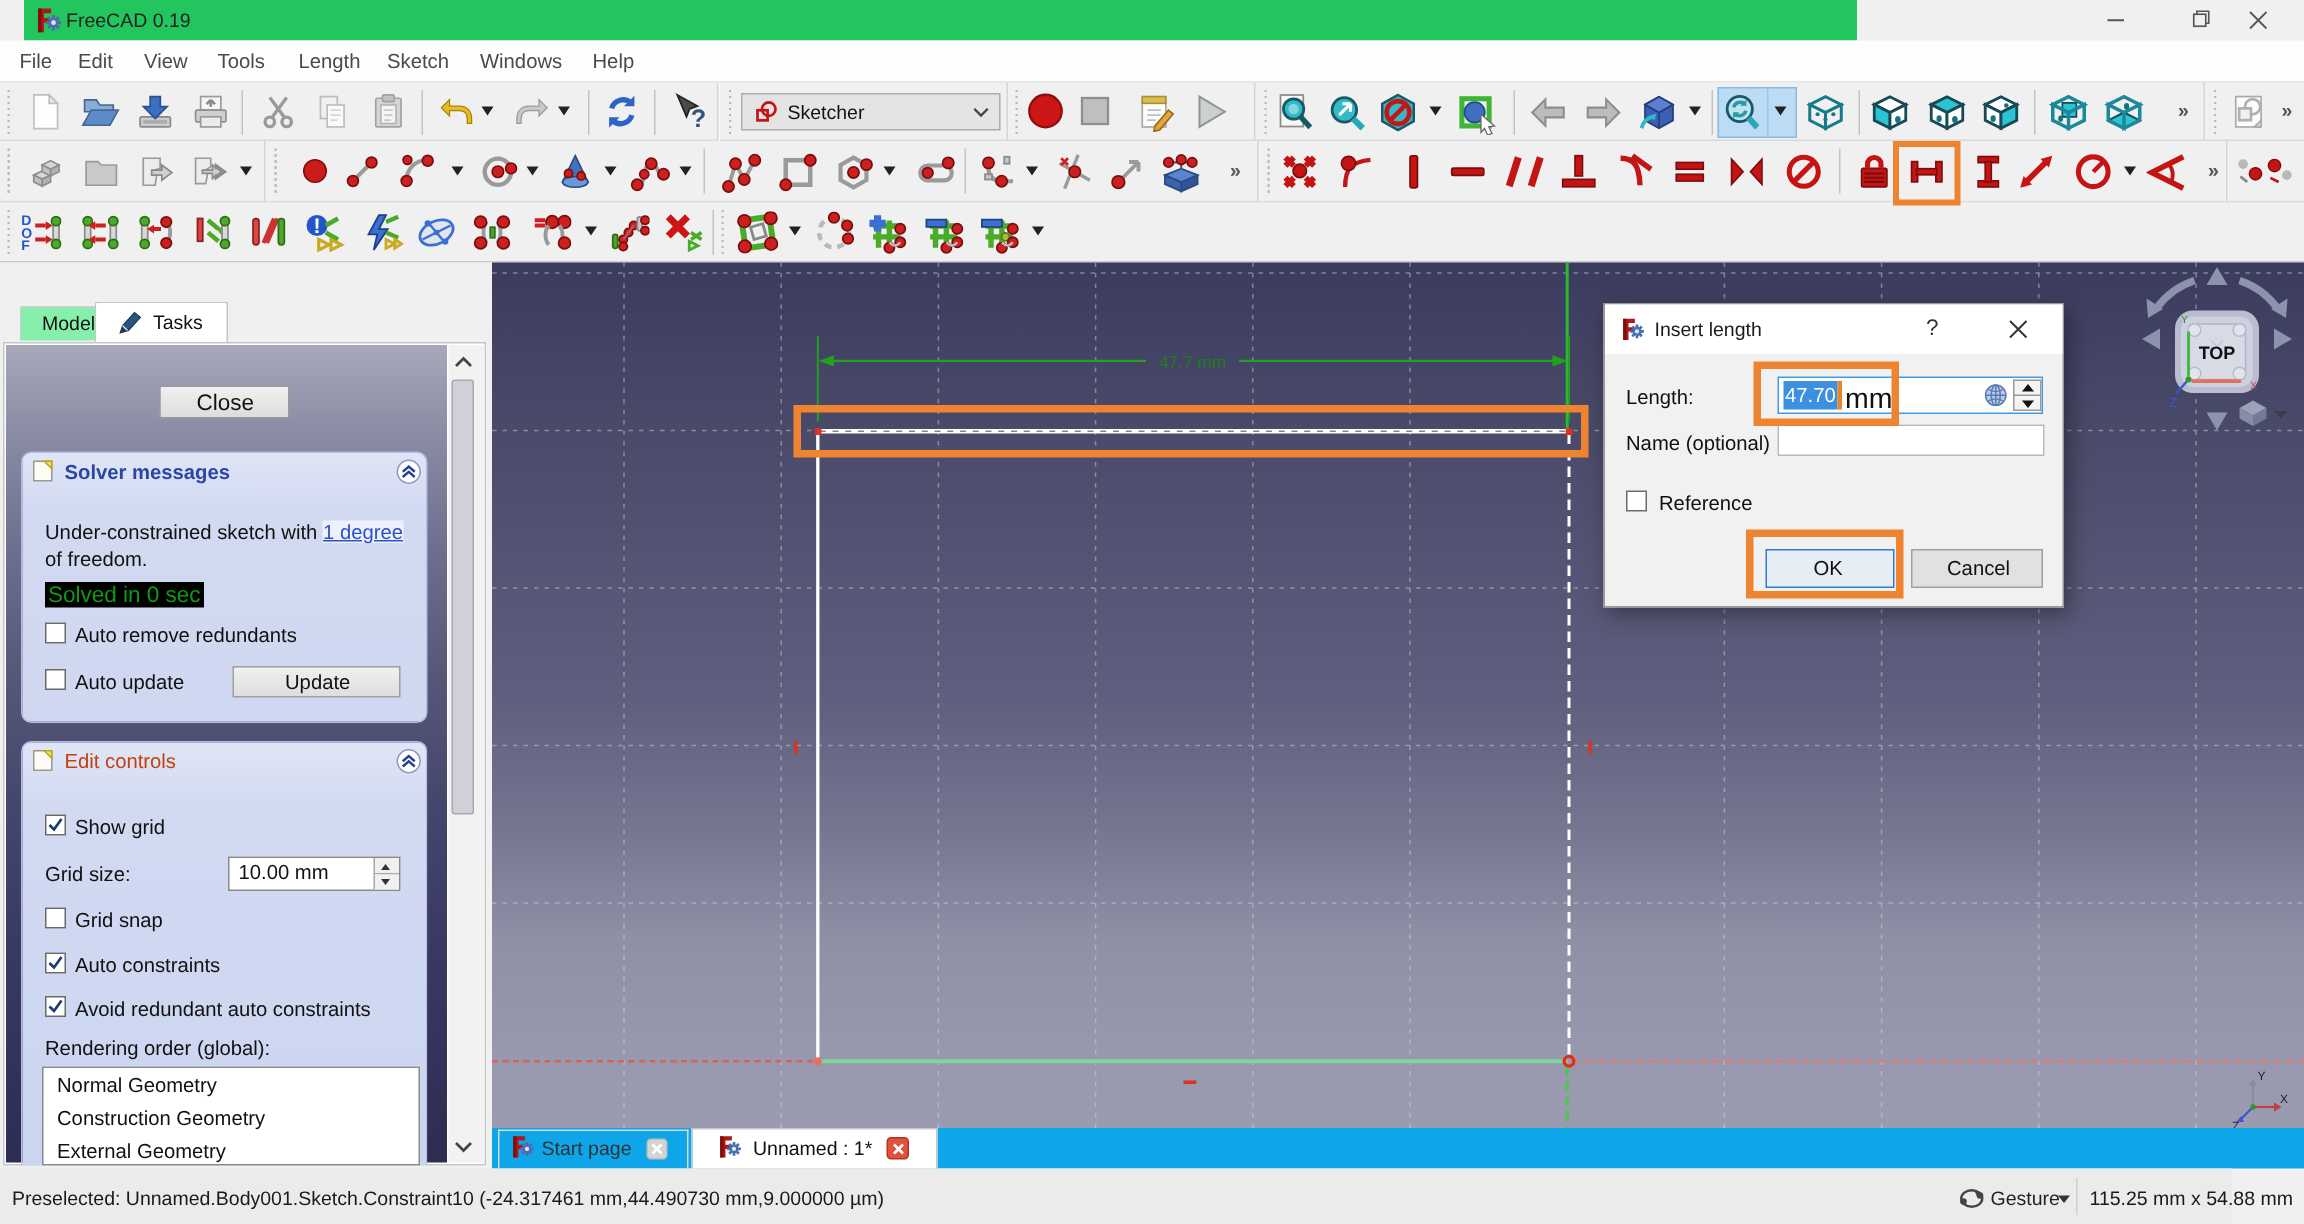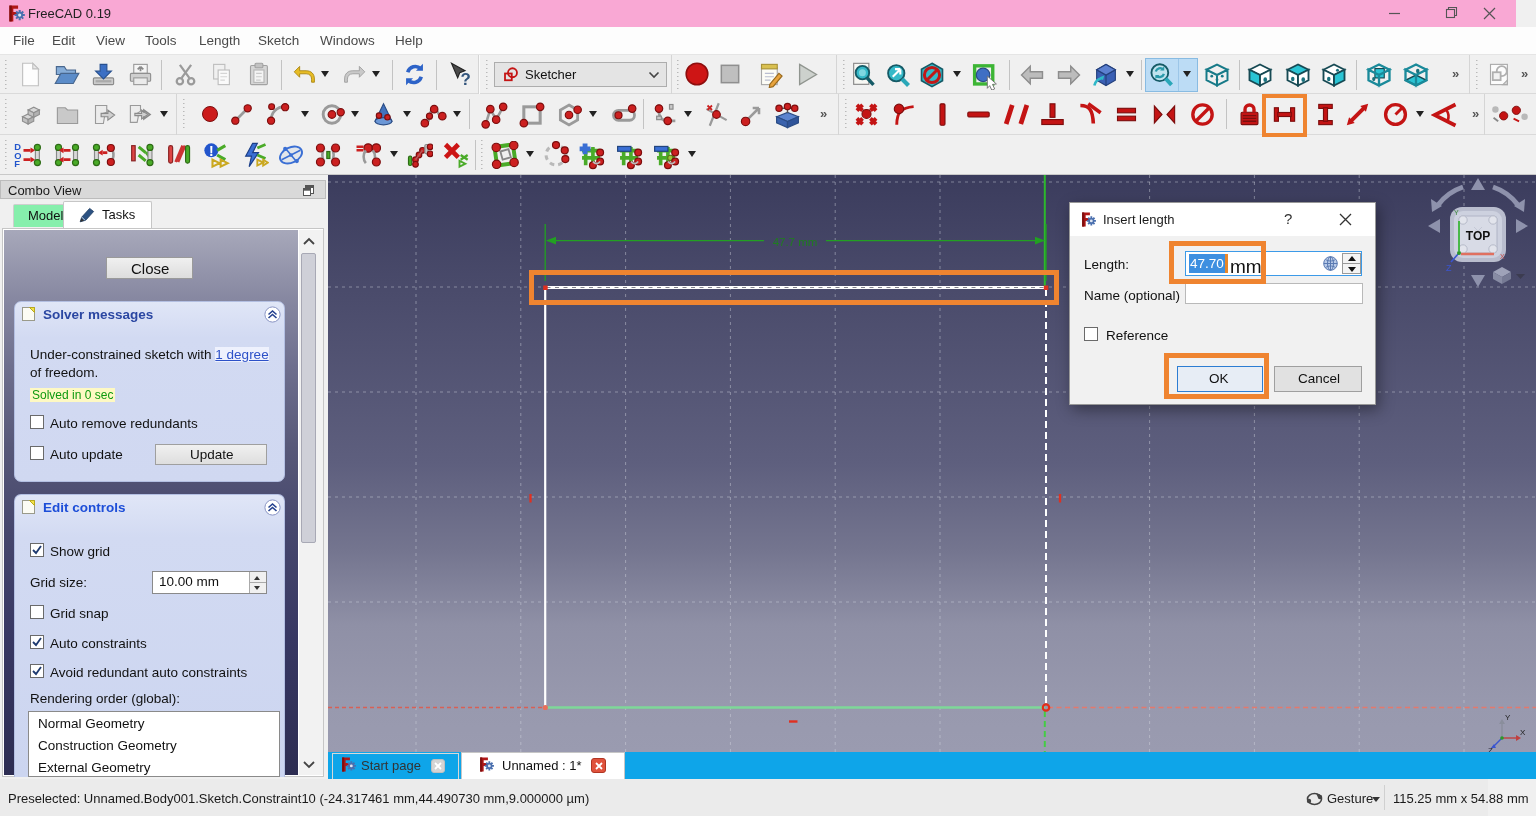--- a/index.html
+++ b/index.html
@@ -1,21 +1,21 @@
 <!DOCTYPE html>
 <html><head><meta charset="utf-8"><style>
 *{margin:0;padding:0;box-sizing:border-box}
 html,body{width:1536px;height:816px;overflow:hidden}
 body{font-family:"Liberation Sans",sans-serif;background:#f0f0f0;position:relative;font-size:13px;color:#111}
 .ab{position:absolute}
 .cb{position:absolute;width:14px;height:14px;background:#fff;border:1px solid #6a6a6a}
 .cb svg{position:absolute;left:0px;top:0px}
 .t{position:absolute;white-space:nowrap}
 </style></head><body>
-<div class="ab" style="left:0;top:0;width:1516px;height:27px;background:#f9a8d4">
+<div class="ab" style="left:16px;top:0;width:1222px;height:27px;background:#22c55e">
 <svg class="ab" style="left:7px;top:4px" width="19" height="19" viewBox="0 0 24 24">
       <path d="M3 2h11v4H8v4h5v4H8v8H3z" fill="#b01717"></path>
       <path d="M3 2h3v20H3z" fill="#7e0f0f"></path>
       <g fill="#4a6fae">
         <circle cx="16" cy="14" r="4.2"></circle>
         <g stroke="#4a6fae" stroke-width="2.6">
           <path d="M16 7.5v13M9.5 14h13M11.5 9.5l9 9M20.5 9.5l-9 9"></path>
         </g>
       </g>
       <circle cx="16" cy="14" r="2" fill="#dfe6f2"></circle>
@@ -563,29 +563,20 @@
       <rect x="3" y="4.5" width="11" height="4" fill="#3a6fd4" stroke="#22457e"></rect>
       <circle cx="16" cy="14" r="2.2" fill="#9ac13a" stroke="#5a7a1a"></circle>
       <circle cx="20" cy="9.5" r="2.8" fill="#cc2020" stroke="#7c0d0d" stroke-width="1"></circle>
       <circle cx="14" cy="20" r="2.8" fill="#cc2020" stroke="#7c0d0d" stroke-width="1"></circle>
       <circle cx="20" cy="17" r="2.8" fill="#cc2020" stroke="#7c0d0d" stroke-width="1"></circle>
       <path d="M14 17c2 2 4 2.6 6 0" fill="none" stroke="#bbb" stroke-width="1.4"></path>
     </svg>
 <div style="position:absolute;left:688px;top:16px;width:0;height:0;border-left:4.5px solid transparent;border-right:4.5px solid transparent;border-top:6px solid #222"></div>
 </div>
 <div class="ab" style="left:0;top:175px;width:328px;height:602px;background:#f0f0f0">
-<div class="ab" style="left:0px;top:5px;width:326px;height:19px;background:#d9d9d9;border:1px solid #bcbcbc">
-<div class="t" style="left:7px;top:2px;font-size:13px;color:#1a1a1a">Combo View</div>
-<svg class="ab" style="left:301px;top:3px" width="13" height="13" viewBox="0 0 13 13">
-        <rect x="3.5" y="1.5" width="8" height="8" fill="#fff" stroke="#555"></rect>
-        <rect x="3.5" y="1.5" width="8" height="2.5" fill="#555"></rect>
-        <rect x="1.5" y="4.5" width="7" height="7" fill="#fff" stroke="#555"></rect>
-        <rect x="1.5" y="4.5" width="7" height="2.2" fill="#555"></rect>
-      </svg>
-</div>
 <div class="ab" style="left:13px;top:29px;width:60px;height:23px;background:#86efac;border:1px solid #cfcfcf;border-bottom:none;border-radius:2px 2px 0 0">
 <div class="t" style="left:14px;top:3px;font-size:13px">Model</div>
     </div>
 <div class="ab" style="left:63px;top:26px;width:89px;height:27px;background:#fff;border:1px solid #c6c6c6;border-bottom:none;border-radius:2px 2px 0 0">
 <svg class="ab" style="left:13px;top:4px" width="19" height="19" viewBox="0 0 24 24">
         <path d="M4 20l2-6L16 3l5 4-10 11z" fill="#2c5282" stroke="#1c3a5f"></path>
         <path d="M6 14l4 4" stroke="#fff" stroke-width="1"></path>
         <path d="M4 20l1.6-4.6 3.2 3.2z" fill="#333"></path>
       </svg>
 <div class="t" style="left:38px;top:5px;font-size:13px">Tasks</div>
@@ -607,33 +598,33 @@
       <rect x="1.5" y="1.5" width="12" height="13" fill="#fcfcf4" stroke="#9a9a8a"></rect>
       <path d="M8.5 1.5h5v5z" fill="#f2e24a" stroke="#b8a820"></path>
     </svg>
     <div class="t" style="left:43px;top:132px;font-size:13.5px;font-weight:bold;color:#2b47a2">Solver messages</div>
     <svg class="ab" style="left:264px;top:131px" width="17" height="17" viewBox="0 0 17 17">
       <circle cx="8.5" cy="8.5" r="7.6" fill="#fff" stroke="#8a95c4"></circle>
       <path d="M4.5 8.5L8.5 5l4 3.5M4.5 12L8.5 8.5l4 3.5" fill="none" stroke="#24418f" stroke-width="1.6"></path>
     </svg>
 <div class="t" style="left:30px;top:172px;font-size:13.5px">Under-constrained sketch with <span style="color:#2d51c8;text-decoration:underline;background:#eef1fd">1 degree</span></div>
 <div class="t" style="left:30px;top:190px;font-size:13.5px">of freedom.</div>
-<div class="t" style="left:30px;top:213px;font-size:12px;color:#0f9a10;background:#fef9c3;padding:0 2px">Solved in 0 sec</div>
+<div class="t" style="left:30px;top:213px;font-size:15px;color:#0f9a10;background:#000000;padding:0 2px">Solved in 0 sec</div>
 <div class="cb" style="left:30px;top:240px"></div>
 <div class="t" style="left:50px;top:241px;font-size:13.5px">Auto remove redundants</div>
 <div class="cb" style="left:30px;top:271px"></div>
 <div class="t" style="left:50px;top:272px;font-size:13.5px">Auto update</div>
 <div class="ab" style="left:155px;top:269px;width:112px;height:21px;background:linear-gradient(180deg,#f0f0f0,#dedede);border:1px solid #9f9f9f"></div>
 <div class="t" style="left:190px;top:272px;font-size:13.5px">Update</div>
 <div class="ab" style="left:14px;top:319px;width:271px;height:283px;background:linear-gradient(180deg,#e0e6f7 0%,#d2daf2 15%,#ccd5f0 100%);border:1px solid #b3bfe2;border-radius:7px 7px 0 0;border-bottom:none"></div>
 <svg class="ab" style="left:21px;top:324px" width="16" height="16" viewBox="0 0 16 16">
       <rect x="1.5" y="1.5" width="12" height="13" fill="#fcfcf4" stroke="#9a9a8a"></rect>
       <path d="M8.5 1.5h5v5z" fill="#f2e24a" stroke="#b8a820"></path>
     </svg>
-    <div class="t" style="left:43px;top:325px;font-size:13.5px;font-weight:bold;color:#1d4ed8">Edit controls</div>
+    <div class="t" style="left:43px;top:325px;font-size:13.5px;font-weight:normal;color:#c2410c">Edit controls</div>
     <svg class="ab" style="left:264px;top:324px" width="17" height="17" viewBox="0 0 17 17">
       <circle cx="8.5" cy="8.5" r="7.6" fill="#fff" stroke="#8a95c4"></circle>
       <path d="M4.5 8.5L8.5 5l4 3.5M4.5 12L8.5 8.5l4 3.5" fill="none" stroke="#24418f" stroke-width="1.6"></path>
     </svg>
 <div class="cb" style="left:30px;top:368px">
       <svg width="12" height="12" viewBox="0 0 12 12">
         <path d="M2 6l3 3 5-7" fill="none" stroke="#1e3a70" stroke-width="1.8"></path>
       </svg>
     </div>
 <div class="t" style="left:50px;top:369px;font-size:13.5px">Show grid</div>

